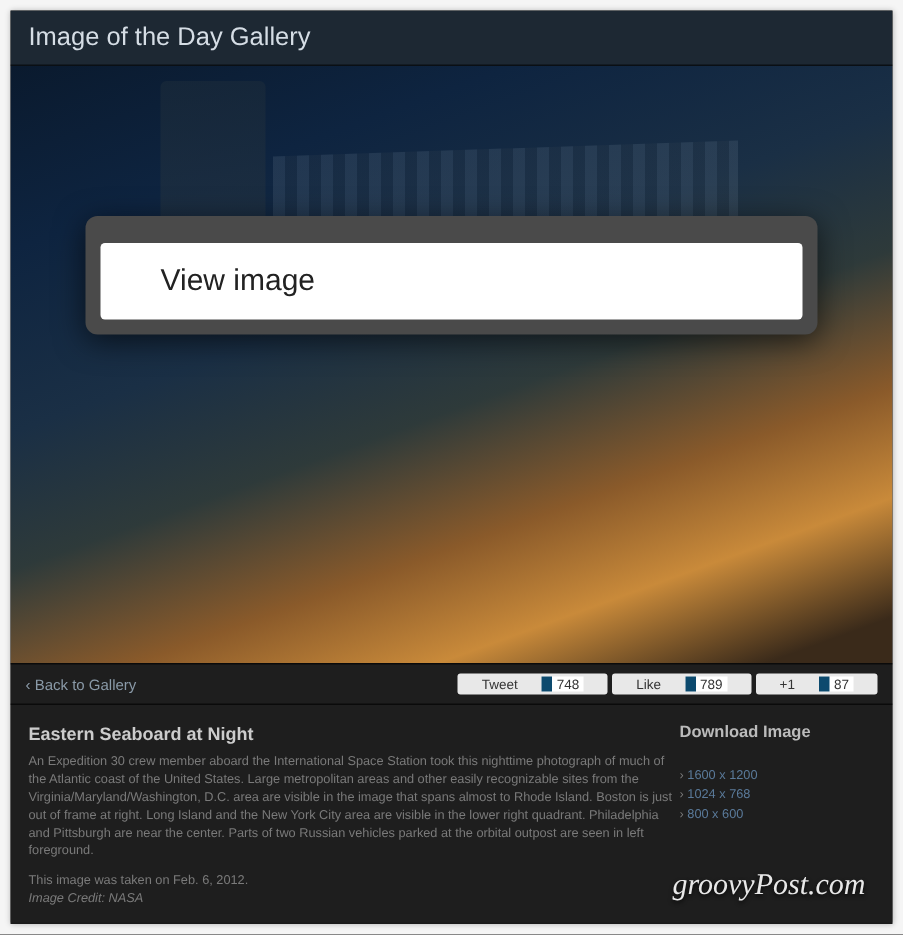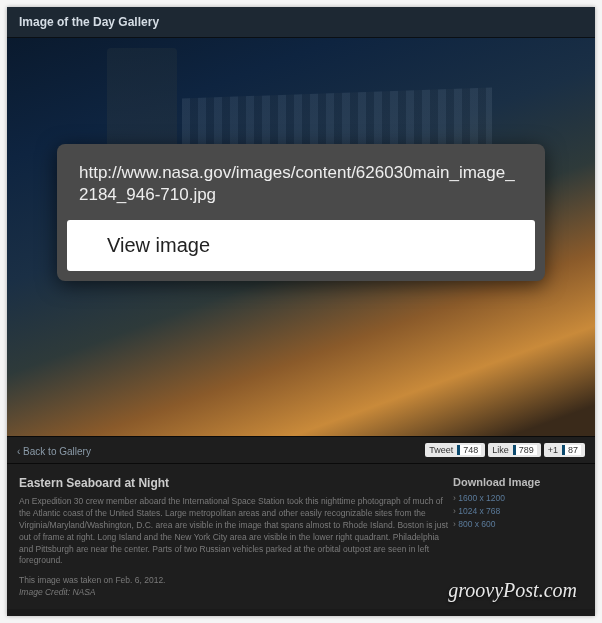--- a/index.html
+++ b/index.html
@@ -20,22 +20,22 @@
     overflow: hidden;
     box-shadow: 0 0 4px rgba(0,0,0,0.3);
   }
   .header {
     background: #1d2833;
     padding: 8px 12px;
     border-bottom: 1px solid #0a0f14;
   }
   .header-title {
     color: #d5dde5;
-    font-size: 12px;
-    font-weight: bold;
+    font-size: 17px;
+    font-weight: normal;
   }
   .hero {
     height: 398px;
     background: linear-gradient(160deg, #0a1a2e 0%, #0e2440 20%, #1a2f45 40%, #2e3a3a 55%, #8a5a2a 70%, #c98a3a 82%, #3a2a1a 95%);
     position: relative;
     overflow: hidden;
   }
   .hero::before {
     content: "";
     position: absolute;
@@ -70,31 +70,31 @@
   }
   .back-link::before { content: "‹ "; }
   .social {
     display: flex;
     gap: 3px;
   }
   .social-btn {
     background: #e8e8e8;
     border-radius: 2px;
     font-size: 9px;
-    padding: 2px 4px;
+    padding: 2px 16px;
     color: #333;
     display: flex;
     align-items: center;
     gap: 2px;
   }
   .social-btn .count {
     background: #fff;
-    border-left: 3px solid #0c4a6e;
+    border-left: 7px solid #0c4a6e;
     padding: 0 3px;
-    margin-left: 2px;
+    margin-left: 14px;
   }
   .details {
     background: #1e1e1e;
     padding: 12px;
     display: flex;
   }
   .details-left { flex: 1; }
   .details-right { width: 130px; }
   .details-title {
     color: #ccc;
@@ -115,21 +115,21 @@
   }
   .details-credit {
     color: #7a7a7a;
     font-size: 8.5px;
     font-style: italic;
   }
   .dl-title {
     color: #bbb;
     font-size: 11px;
     font-weight: bold;
-    margin-bottom: 4px;
+    margin-bottom: 16px;
   }
   .dl-list { list-style: none; }
   .dl-list li {
     color: #5a7a9a;
     font-size: 8.5px;
     line-height: 1.5;
     cursor: pointer;
   }
   .dl-list li::before { content: "› "; color: #7a7a7a; }
   .overlay {
@@ -221,20 +221,19 @@
       <div class="dl-title">Download Image</div>
       <ul class="dl-list">
         <li>1600 x 1200</li>
         <li>1024 x 768</li>
         <li>800 x 600</li>
       </ul>
     </div>
   </div>
 
   <div class="overlay">
-    <div class="overlay-url">http://www.nasa.gov/images/content/626030main_image_2184_946-710.jpg</div>
     <div class="menu">
       <div class="menu-item">View image</div>
     </div>
   </div>
 
   <div class="watermark">groovyPost.com</div>
 </div>
 
 </body></html>

